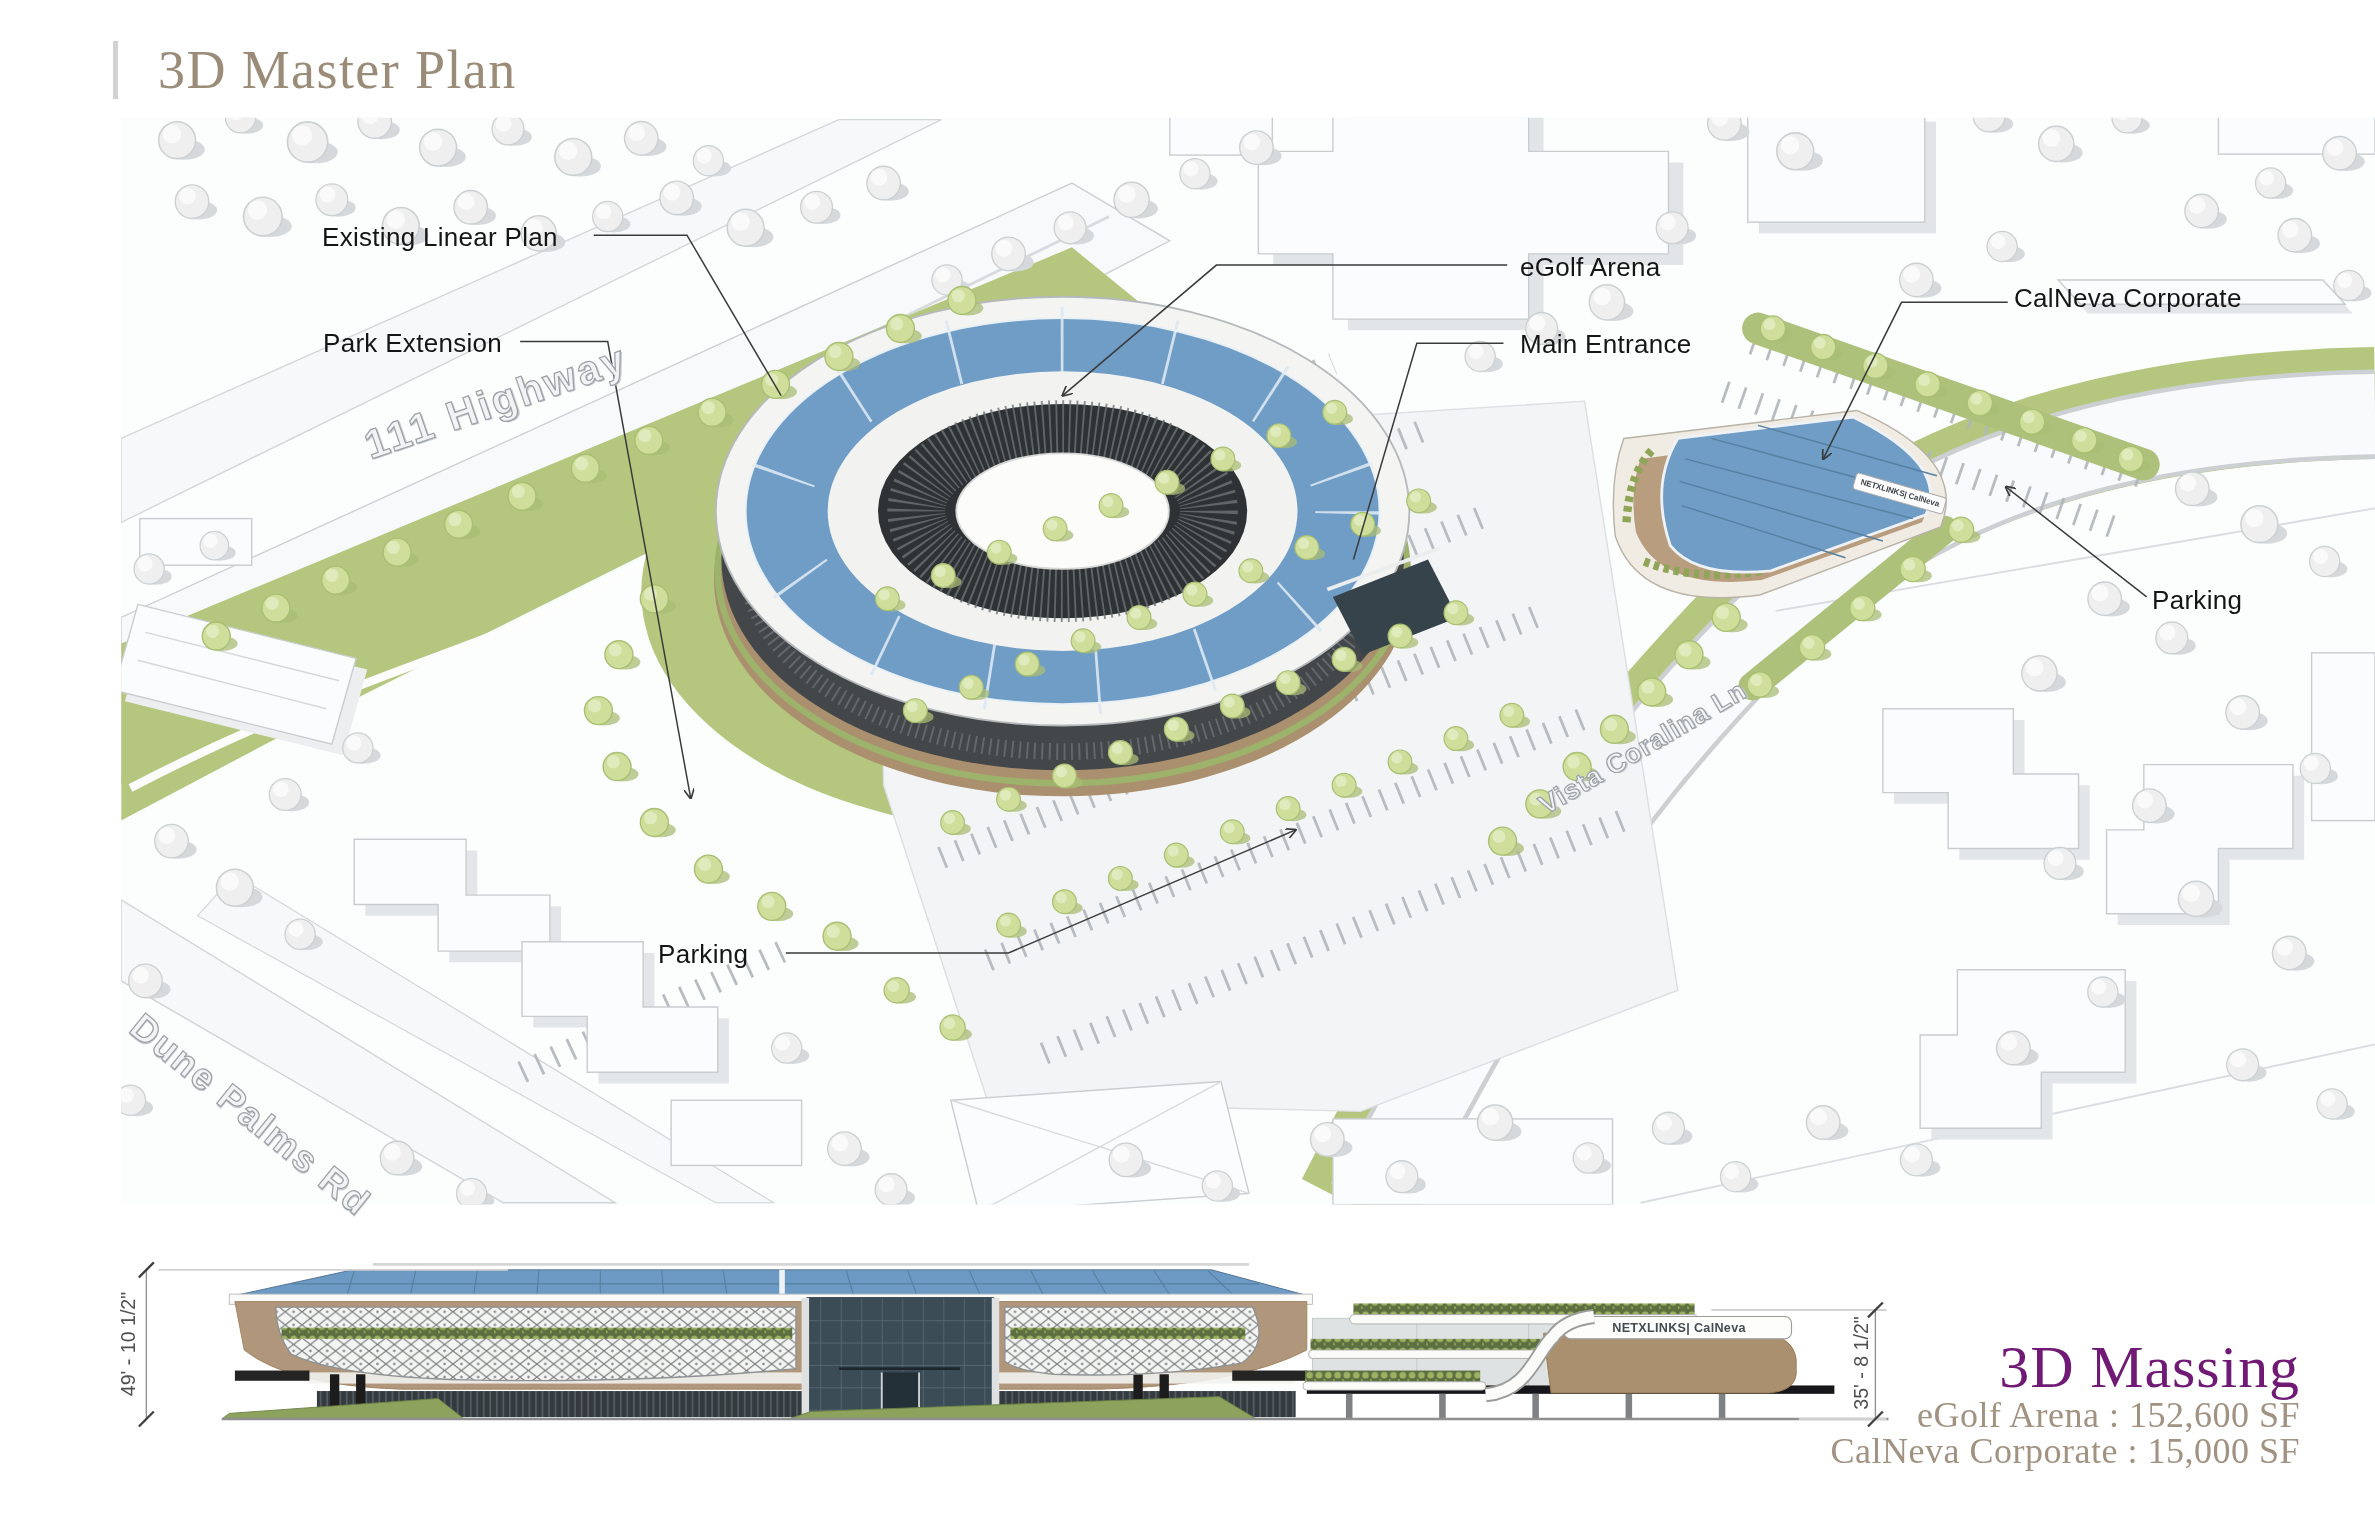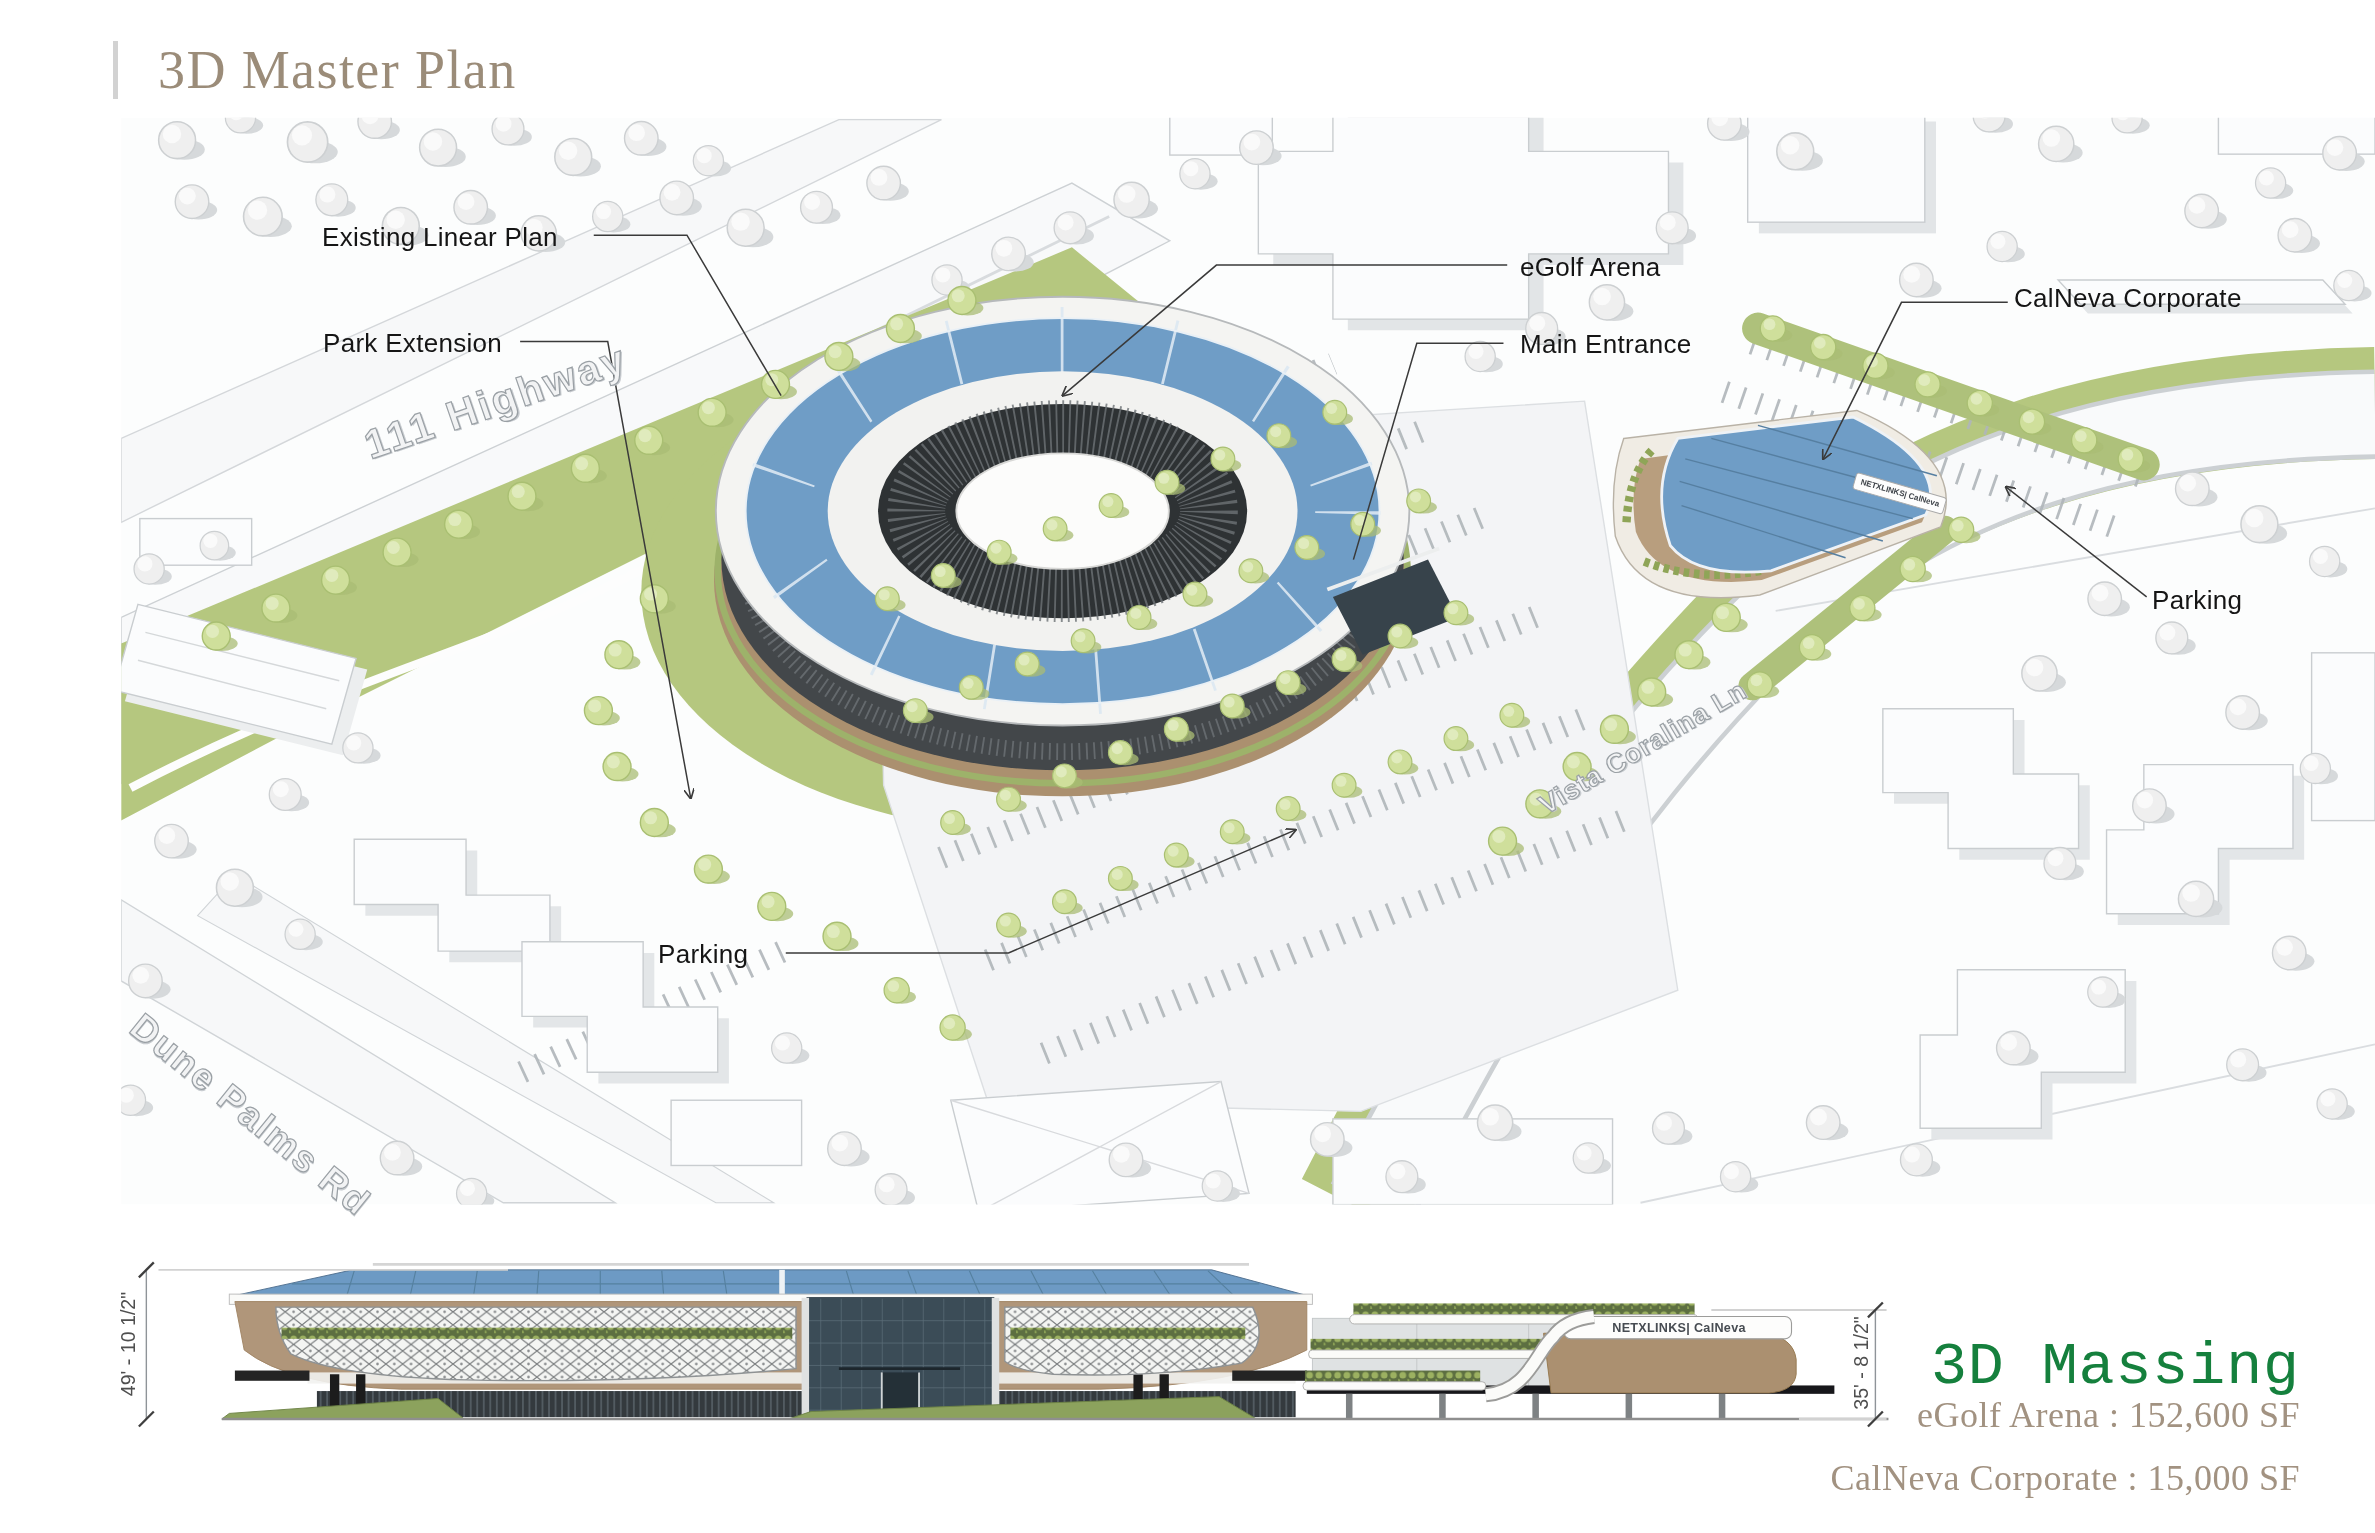--- a/index.html
+++ b/index.html
@@ -15,26 +15,26 @@
   
   .street{position:absolute;white-space:nowrap;font-weight:700;color:#f2f3f4;
       -webkit-text-stroke:1.2px #9aa0a5;text-shadow:1.4px 1.4px 0 #c8ccd0;}
   .street-highway{left:496px;top:402px;font-size:41px;letter-spacing:2.8px;
       transform:translate(-50%,-50%) rotate(-19deg);}
   .street-vista{left:1643px;top:748px;font-size:27px;letter-spacing:0.9px;
       transform:translate(-50%,-50%) rotate(-30.5deg);}
   .street-dune{left:250px;top:1115px;font-size:37px;letter-spacing:1.9px;
       transform:translate(-50%,-50%) rotate(39deg);}
   
-  .massing-title{position:absolute;right:75px;top:1337px;font-family:Liberation Mono, monospace;
-      font-size:60px;color:#15803d;letter-spacing:0.9px;white-space:nowrap;line-height:1;}
+  .massing-title{position:absolute;right:75px;top:1337px;font-family:Liberation Serif, serif;
+      font-size:60px;color:#701a75;letter-spacing:0.9px;white-space:nowrap;line-height:1;}
   .massing-line{position:absolute;right:75px;font-family:"Liberation Serif","DejaVu Serif",serif;
       font-size:36px;color:#a29281;letter-spacing:0.5px;white-space:nowrap;line-height:1;}
   .massing-line.l2{top:1397px;}
-  .massing-line.l3{top:1433px;margin-top:27px;}
+  .massing-line.l3{top:1433px;}
   
   .dim-text{position:absolute;font-size:19.6px;color:#4f4f4f;white-space:nowrap;}
   .dim-left{left:128px;top:1344px;transform:translate(-50%,-50%) rotate(-90deg);}
   .dim-right{left:1861px;top:1363px;transform:translate(-50%,-50%) rotate(-90deg);}
   
   .sign-elev{position:absolute;left:1679px;top:1328px;transform:translate(-50%,-50%);
       font-size:12.6px;font-weight:700;color:#474c52;letter-spacing:0.3px;white-space:nowrap;}
   .sign-plan{position:absolute;left:1900px;top:493px;transform:translate(-50%,-50%) rotate(16deg);
       font-size:8px;font-weight:700;color:#3f444a;white-space:nowrap;}
 </style>

